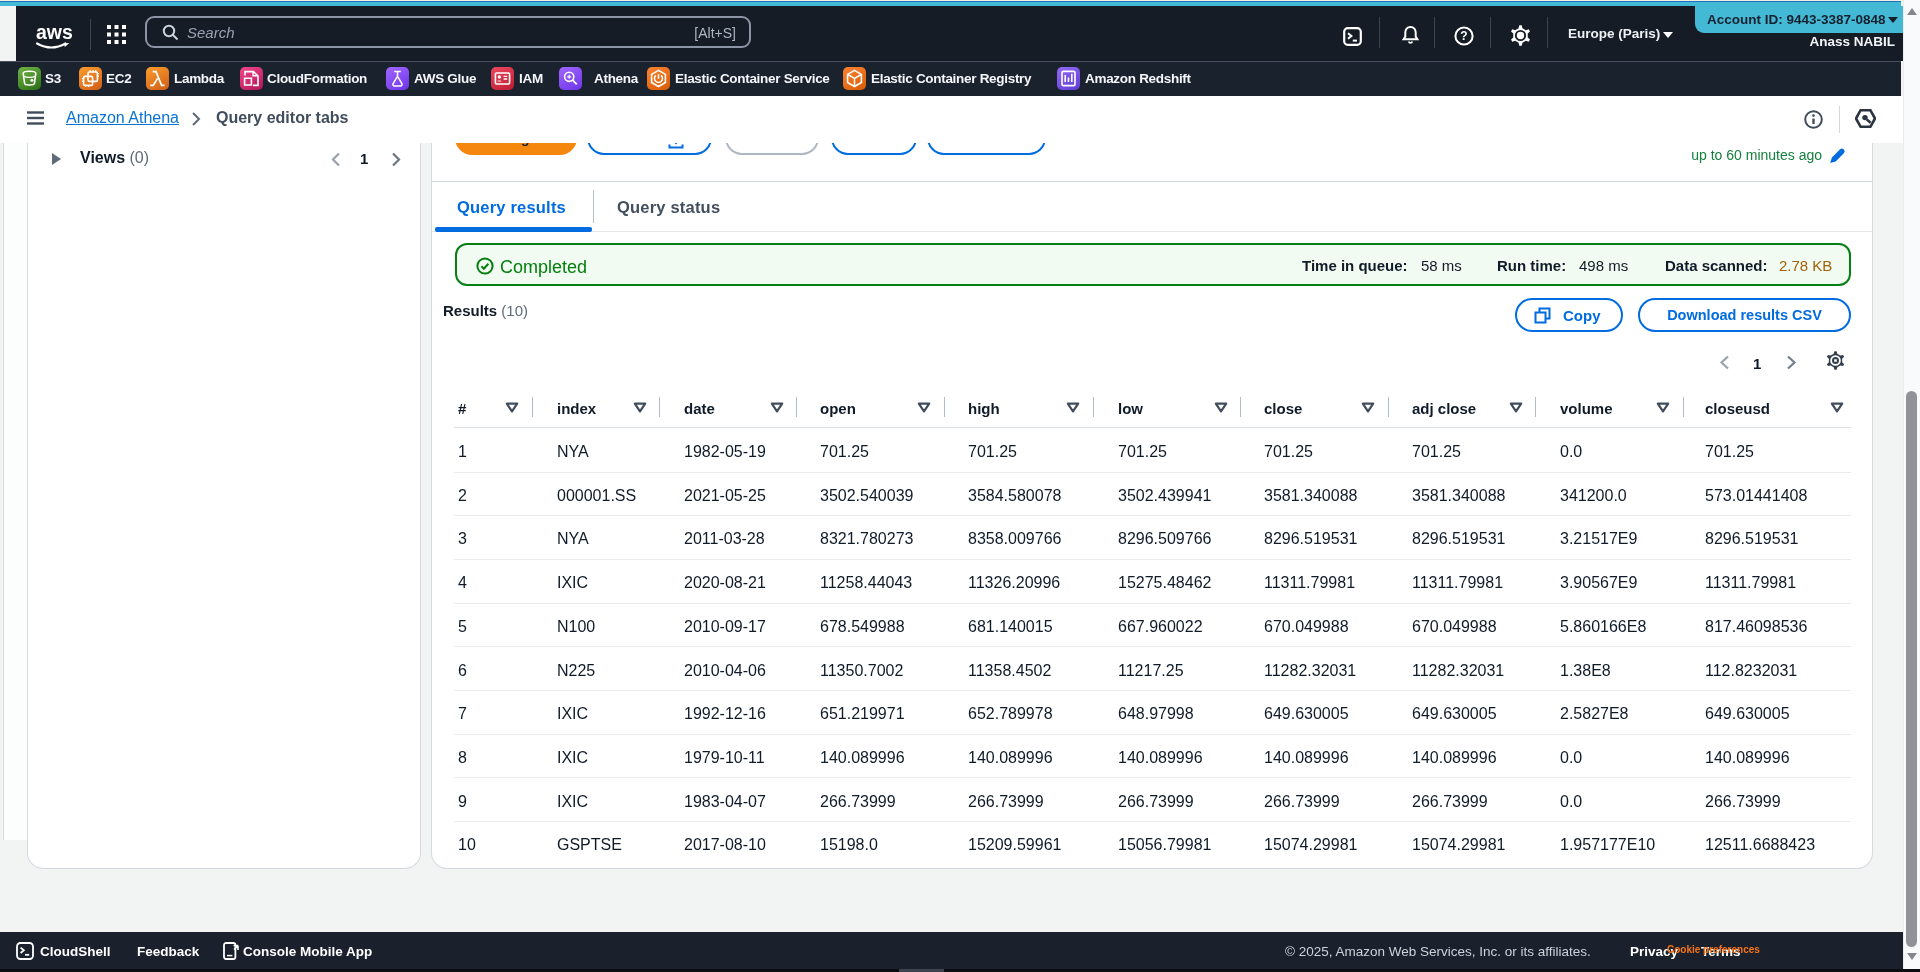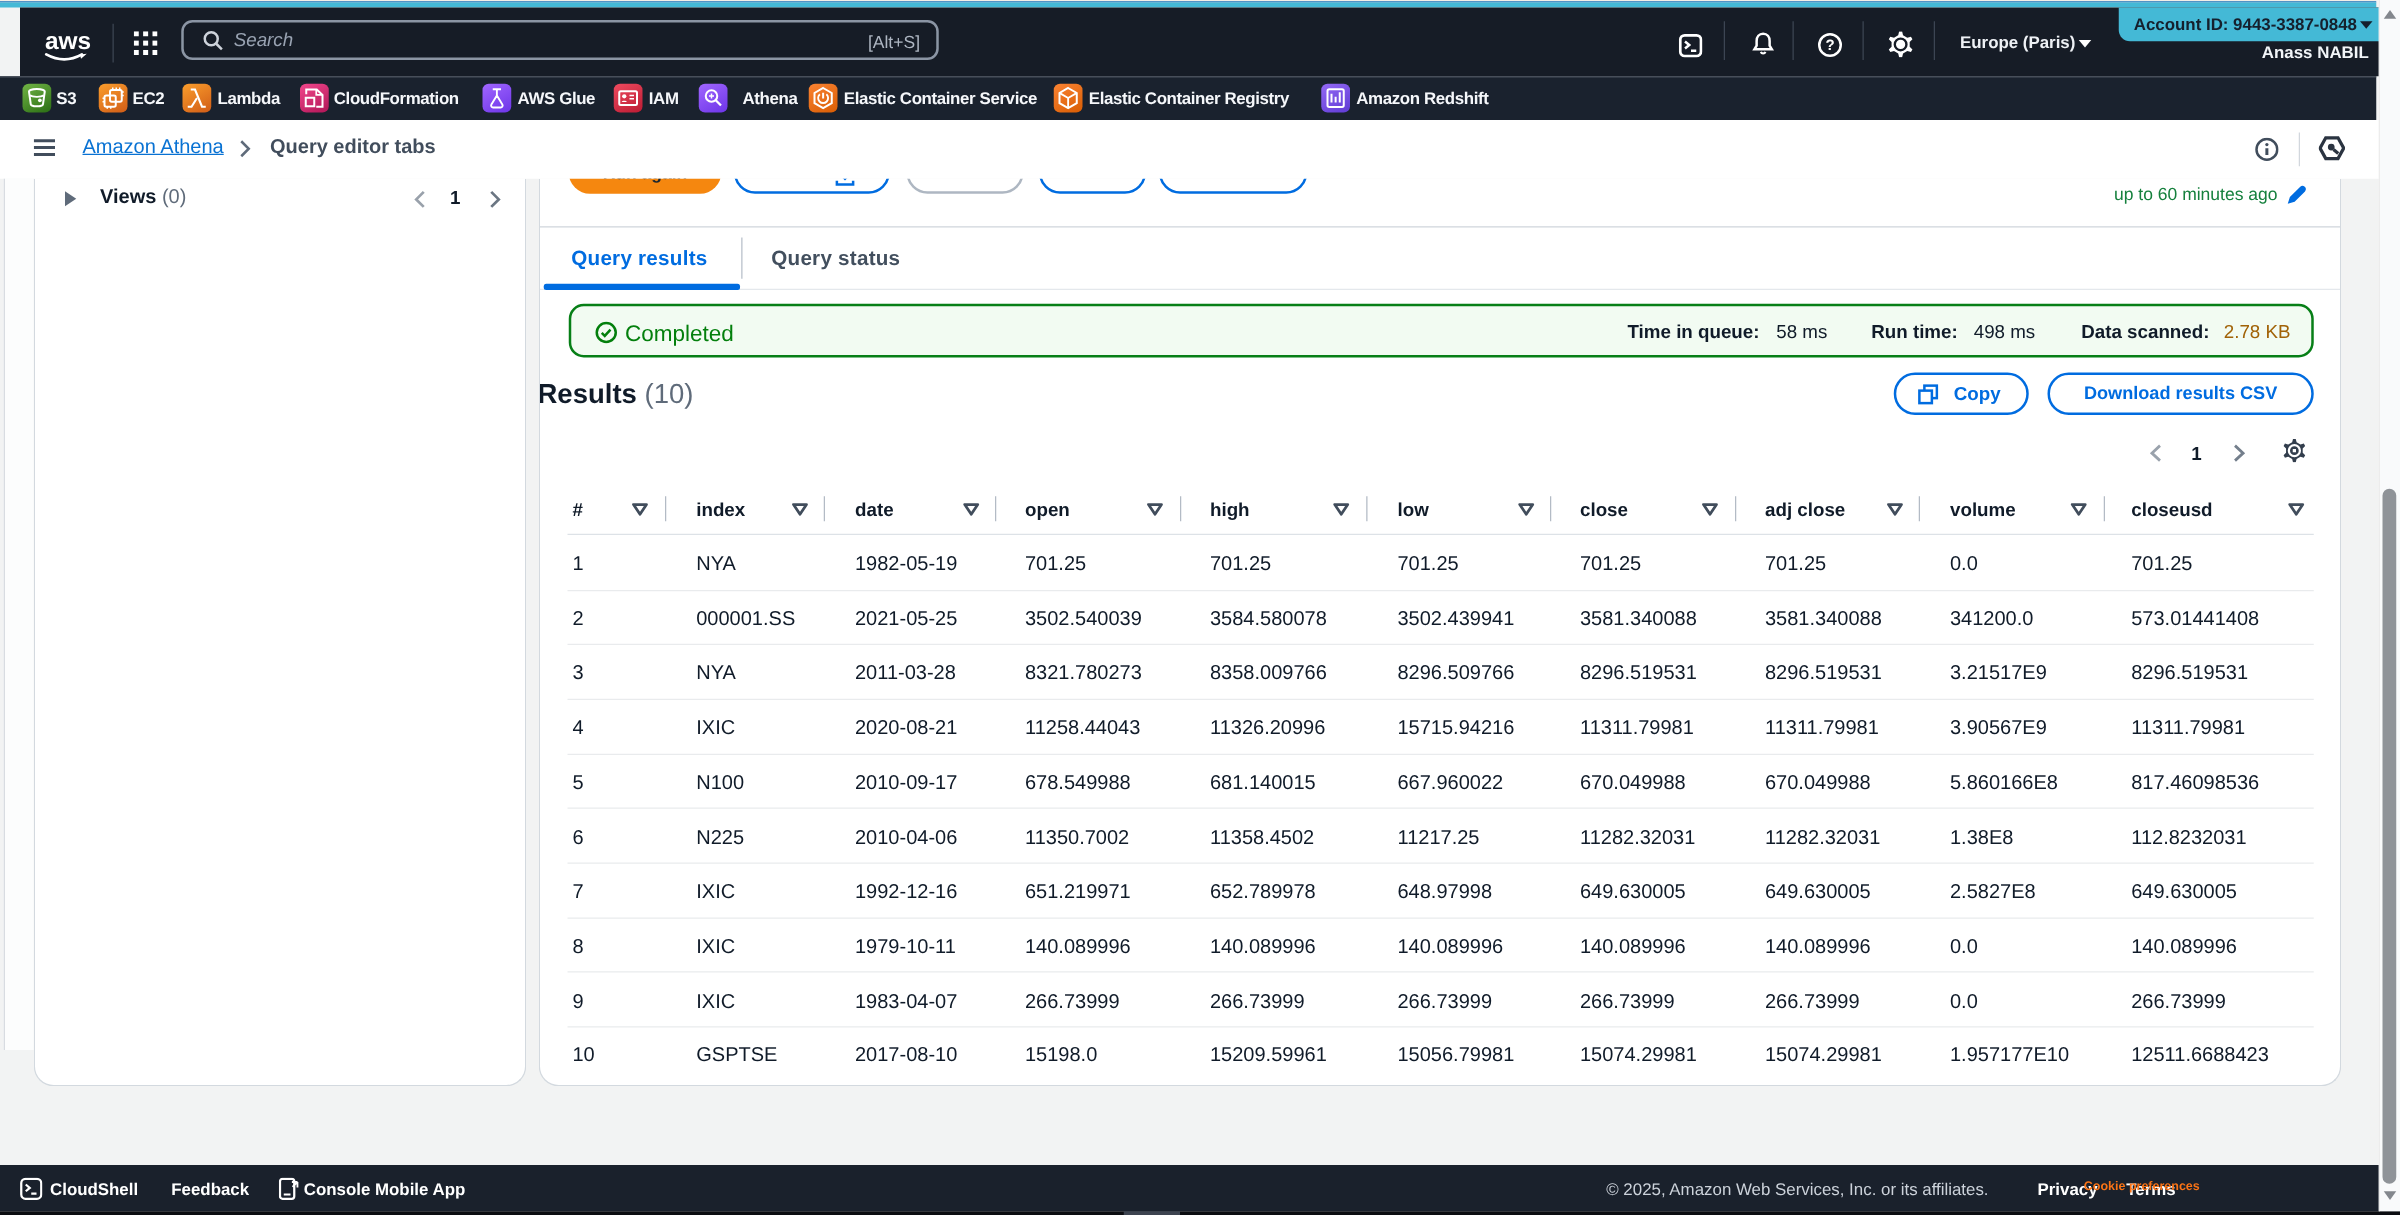--- a/index.html
+++ b/index.html
@@ -244,21 +244,21 @@
     </svg>
     <div class="abs" style="left:43px;top:12px;font-size:18px;color:#037f0c">Completed</div>
     <div class="abs b" style="left:845px;top:12px;font-size:15px;color:#101b29">Time in queue:</div>
     <div class="abs" style="left:964px;top:12px;font-size:15px;color:#101b29">58 ms</div>
     <div class="abs b" style="left:1040px;top:12px;font-size:15px;color:#101b29">Run time:</div>
     <div class="abs" style="left:1122px;top:12px;font-size:15px;color:#101b29">498 ms</div>
     <div class="abs b" style="left:1208px;top:12px;font-size:15px;color:#101b29">Data scanned:</div>
     <div class="abs" style="left:1322px;top:12px;font-size:15px;color:#a16207">2.78 KB</div>
   </div>
 
-  <div class="abs" style="left:430px;top:302px;font-size:22px"><span class="b" style="color:#101b29">Results</span> <span style="color:#5f6b7a">(10)</span></div>
+  <div class="abs" style="left:443px;top:302px;font-size:15px"><span class="b" style="color:#101b29">Results</span> <span style="color:#5f6b7a">(10)</span></div>
   <div class="abs btn" style="left:1515px;top:298px;width:108px;height:34px">
     <svg class="abs" style="left:17px;top:7px" width="17" height="17" viewBox="0 0 17 17">
       <rect x="5.5" y="1.5" width="10" height="10" fill="none" stroke="#006ce0" stroke-width="2"></rect>
       <rect x="1.5" y="5.5" width="10" height="10" fill="#fff" stroke="#006ce0" stroke-width="2"></rect>
     </svg>
     <div class="abs b" style="left:46px;top:7px;font-size:15px;color:#006ce0">Copy</div>
   </div>
   <div class="abs btn b" style="left:1638px;top:298px;width:213px;height:34px;text-align:center;line-height:30px;font-size:14.5px;color:#006ce0">Download results CSV</div>
 
   <svg class="abs" style="left:1719px;top:355px" width="11" height="15" viewBox="0 0 11 15">
@@ -350,21 +350,21 @@
   <div class="abs cell" style="left:1118px;top:530.4px">8296.509766</div>
   <div class="abs cell" style="left:1264px;top:530.4px">8296.519531</div>
   <div class="abs cell" style="left:1412px;top:530.4px">8296.519531</div>
   <div class="abs cell" style="left:1560px;top:530.4px">3.21517E9</div>
   <div class="abs cell" style="left:1705px;top:530.4px">8296.519531</div>
   <div class="abs cell" style="left:458px;top:574.1px">4</div>
   <div class="abs cell" style="left:557px;top:574.1px">IXIC</div>
   <div class="abs cell" style="left:684px;top:574.1px">2020-08-21</div>
   <div class="abs cell" style="left:820px;top:574.1px">11258.44043</div>
   <div class="abs cell" style="left:968px;top:574.1px">11326.20996</div>
-  <div class="abs cell" style="left:1118px;top:574.1px">15715.94216</div>
+  <div class="abs cell" style="left:1118px;top:574.1px">15275.48462</div>
   <div class="abs cell" style="left:1264px;top:574.1px">11311.79981</div>
   <div class="abs cell" style="left:1412px;top:574.1px">11311.79981</div>
   <div class="abs cell" style="left:1560px;top:574.1px">3.90567E9</div>
   <div class="abs cell" style="left:1705px;top:574.1px">11311.79981</div>
   <div class="abs cell" style="left:458px;top:617.8px">5</div>
   <div class="abs cell" style="left:557px;top:617.8px">N100</div>
   <div class="abs cell" style="left:684px;top:617.8px">2010-09-17</div>
   <div class="abs cell" style="left:820px;top:617.8px">678.549988</div>
   <div class="abs cell" style="left:968px;top:617.8px">681.140015</div>
   <div class="abs cell" style="left:1118px;top:617.8px">667.960022</div>

